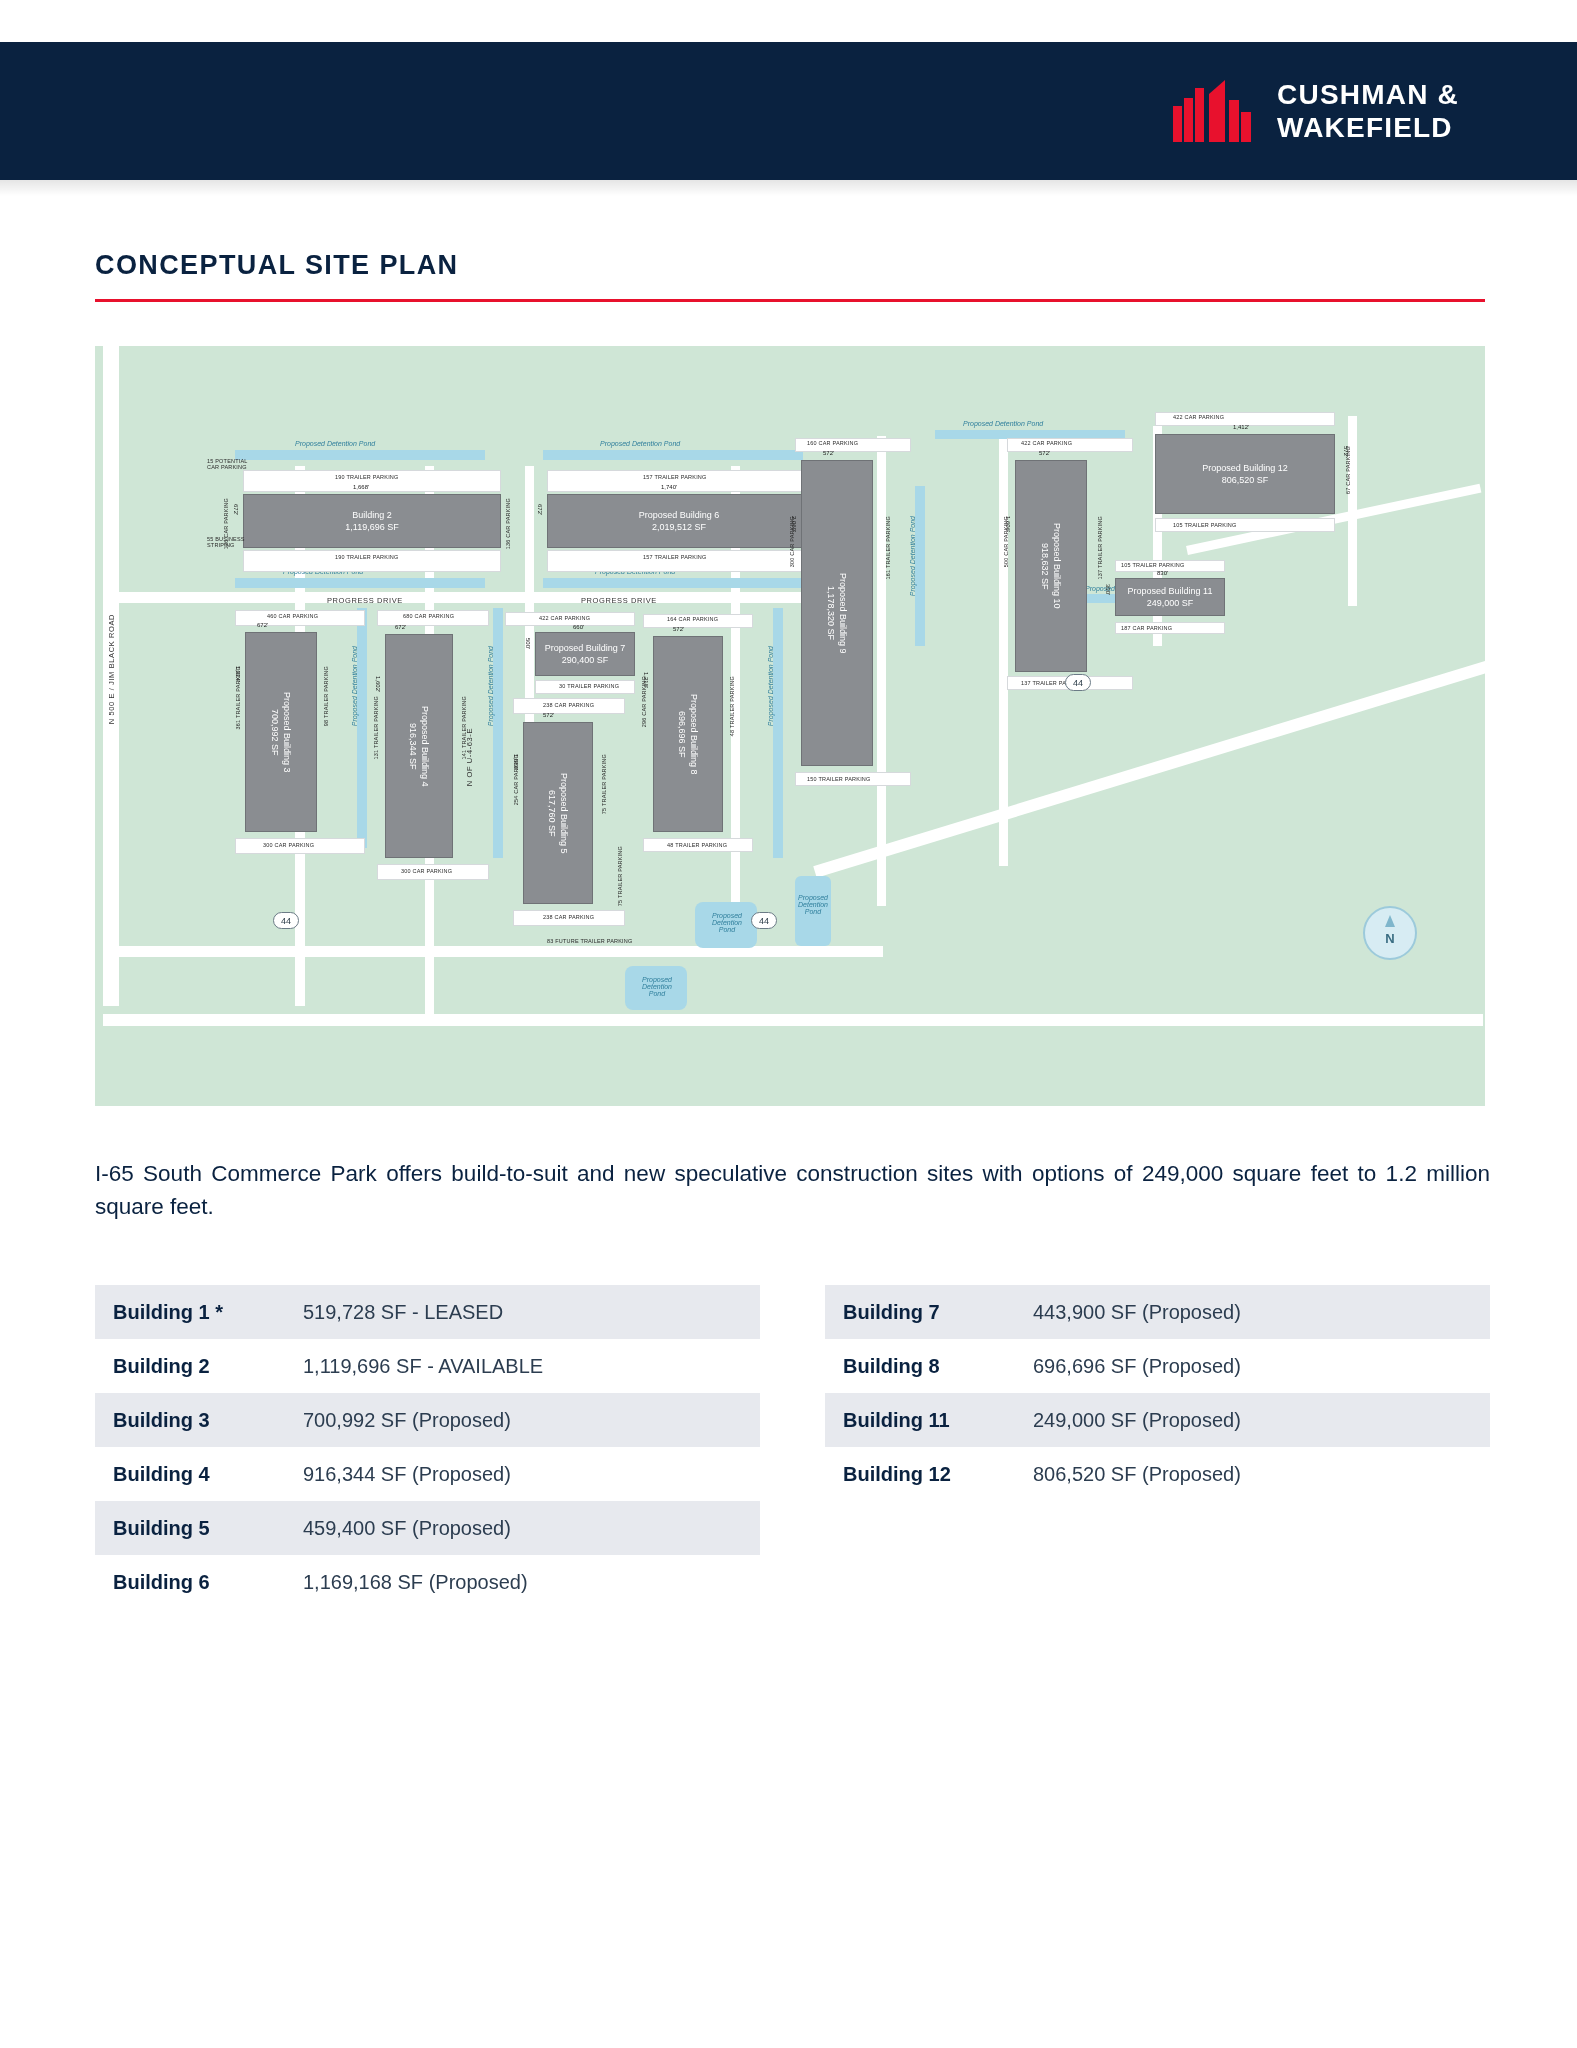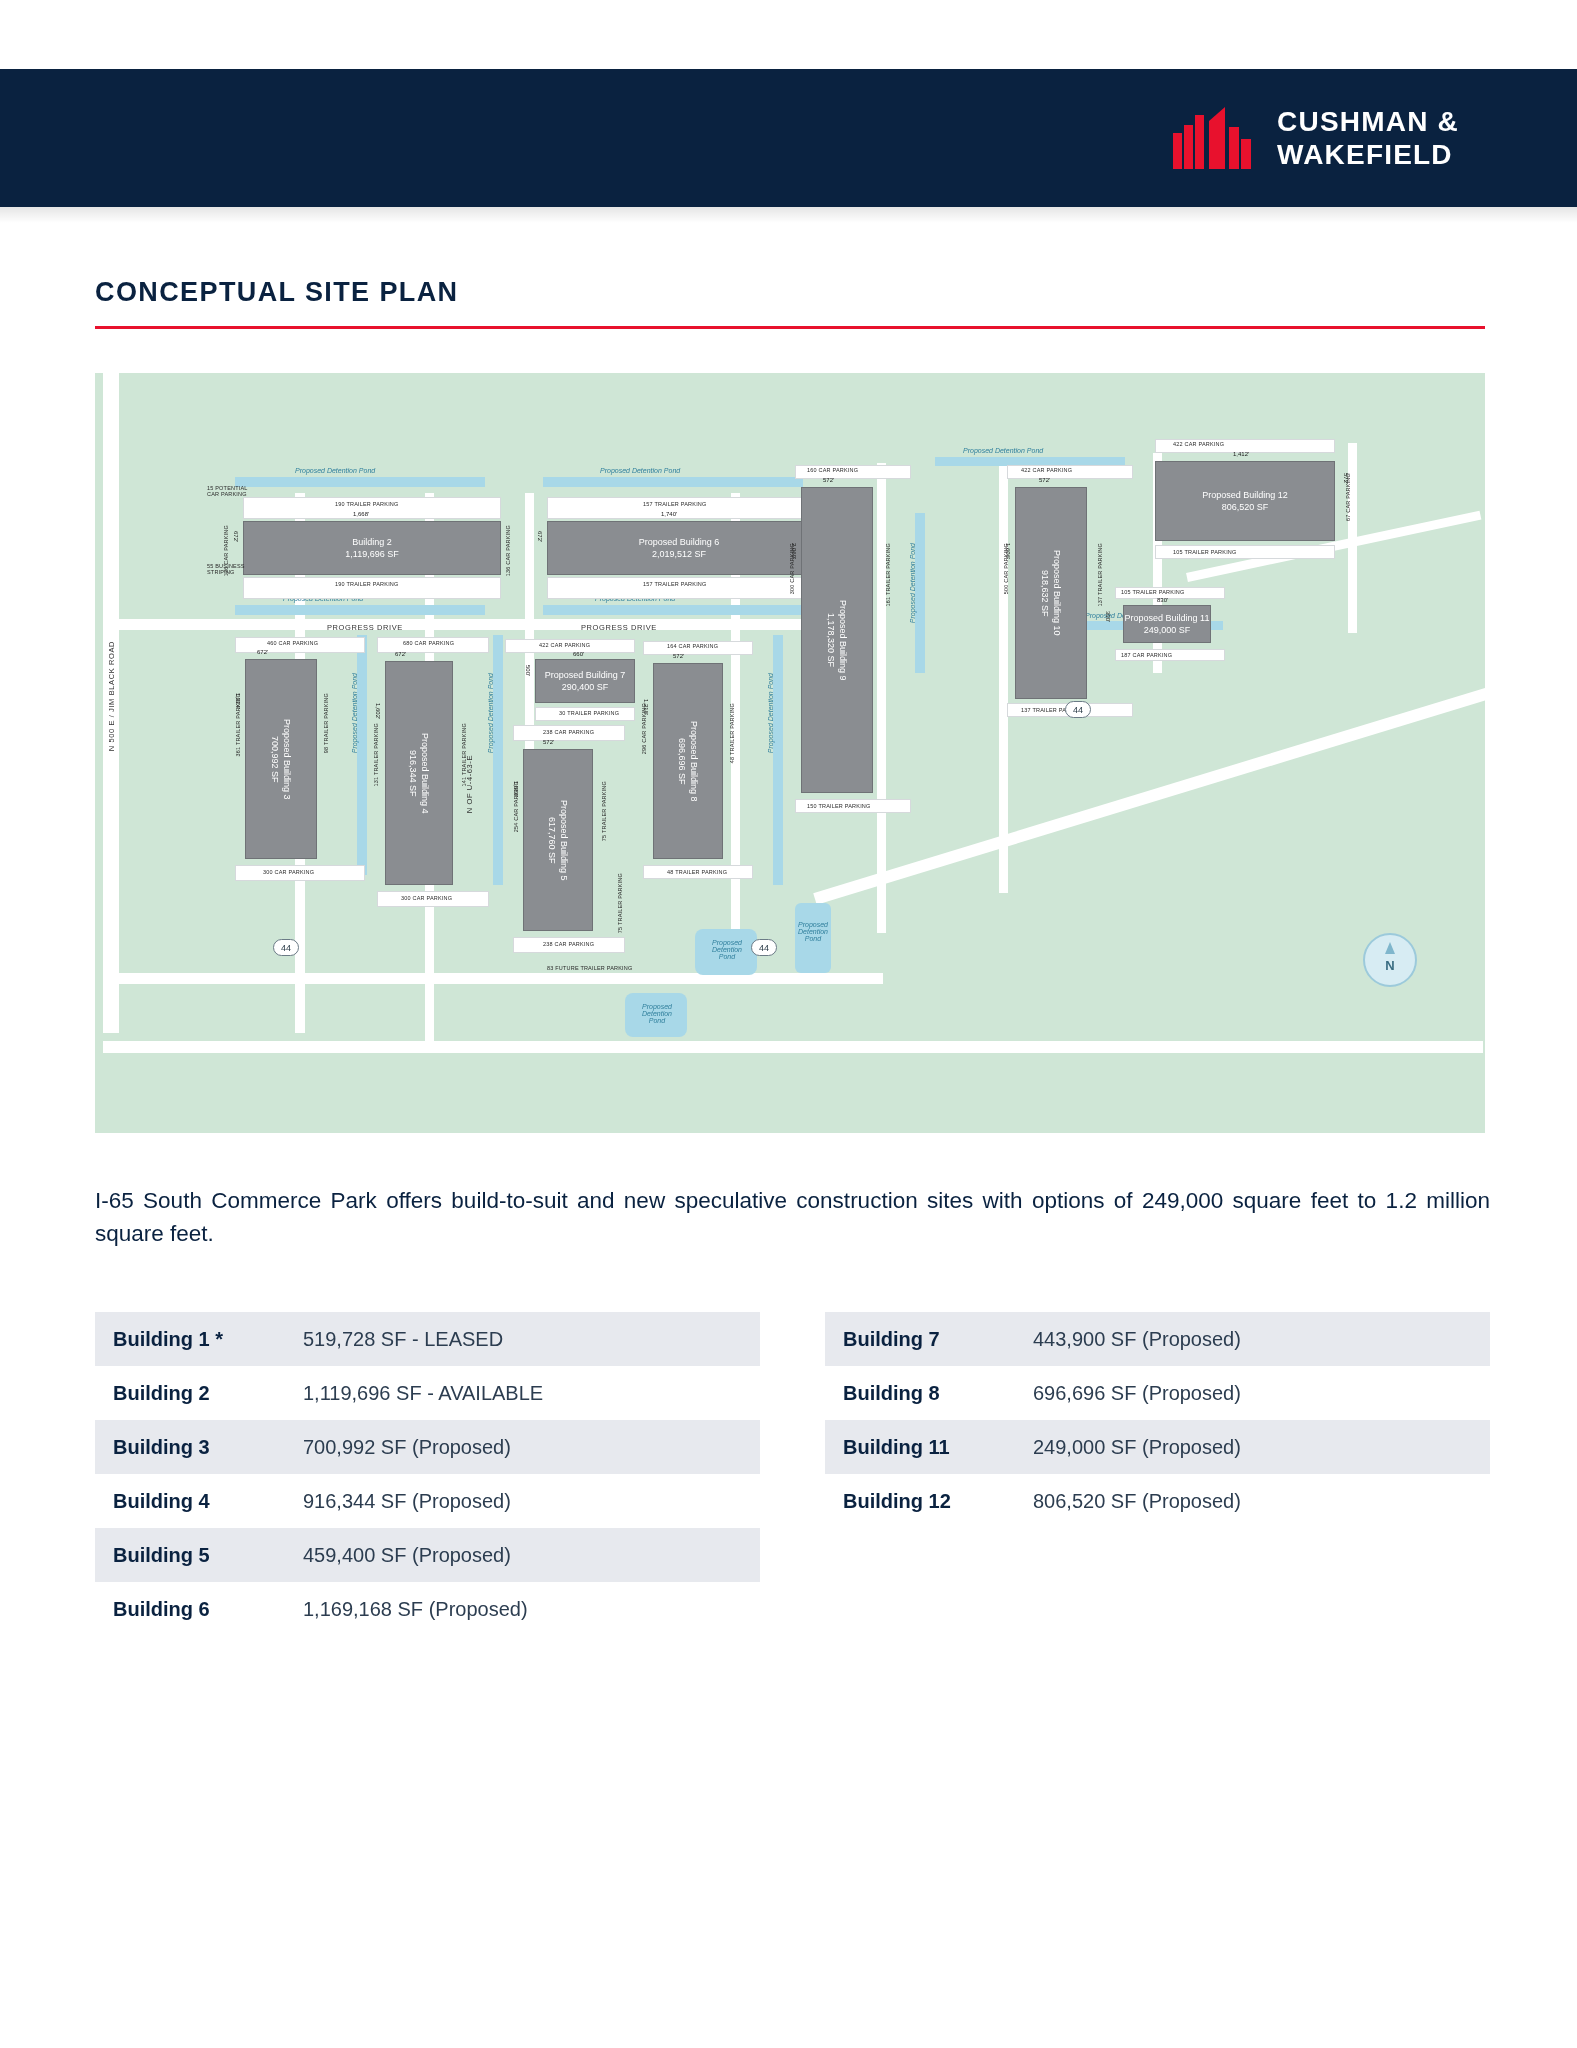--- a/index.html
+++ b/index.html
@@ -16,21 +16,20 @@
   
   .top-white { height: 42px; background: #ffffff; }
   .header-bar {
     height: 138px;
     background: #0a2240;
     display: flex;
     align-items: center;
     justify-content: flex-end;
     padding-right: 118px;
     position: relative;
-    margin-top: 27px;
   }
   .logo-wrap { display: flex; align-items: center; gap: 22px; }
   .logo-mark { width: 82px; height: 62px; position: relative; }
   .logo-text {
     color: #ffffff;
     font-size: 28px;
     font-weight: bold;
     letter-spacing: 1.2px;
     line-height: 1.18;
   }
@@ -334,21 +333,21 @@
   <div class="dim" style="left:728px;top:104px;">572'</div>
   <div class="dim vert" style="left:696px;top:170px;">2,060'</div>
 
   <div class="bldg vert" style="left:920px;top:114px;width:72px;height:212px;">
     <span>Proposed Building 10
 918,632 SF</span>
   </div>
   <div class="dim" style="left:944px;top:104px;">572'</div>
   <div class="dim vert" style="left:910px;top:170px;">1,606'</div>
 
-  <div class="bldg" style="left:1020px;top:232px;width:88px;height:38px;margin-left:8px;">
+  <div class="bldg" style="left:1020px;top:232px;width:110px;height:38px;">
     <span>Proposed Building 11
 249,000 SF</span>
   </div>
   <div class="dim" style="left:1062px;top:224px;">830'</div>
   <div class="dim vert" style="left:1010px;top:238px;">300'</div>
 
   <div class="bldg" style="left:1060px;top:88px;width:180px;height:80px;">
     <span>Proposed Building 12
 806,520 SF</span>
   </div>

